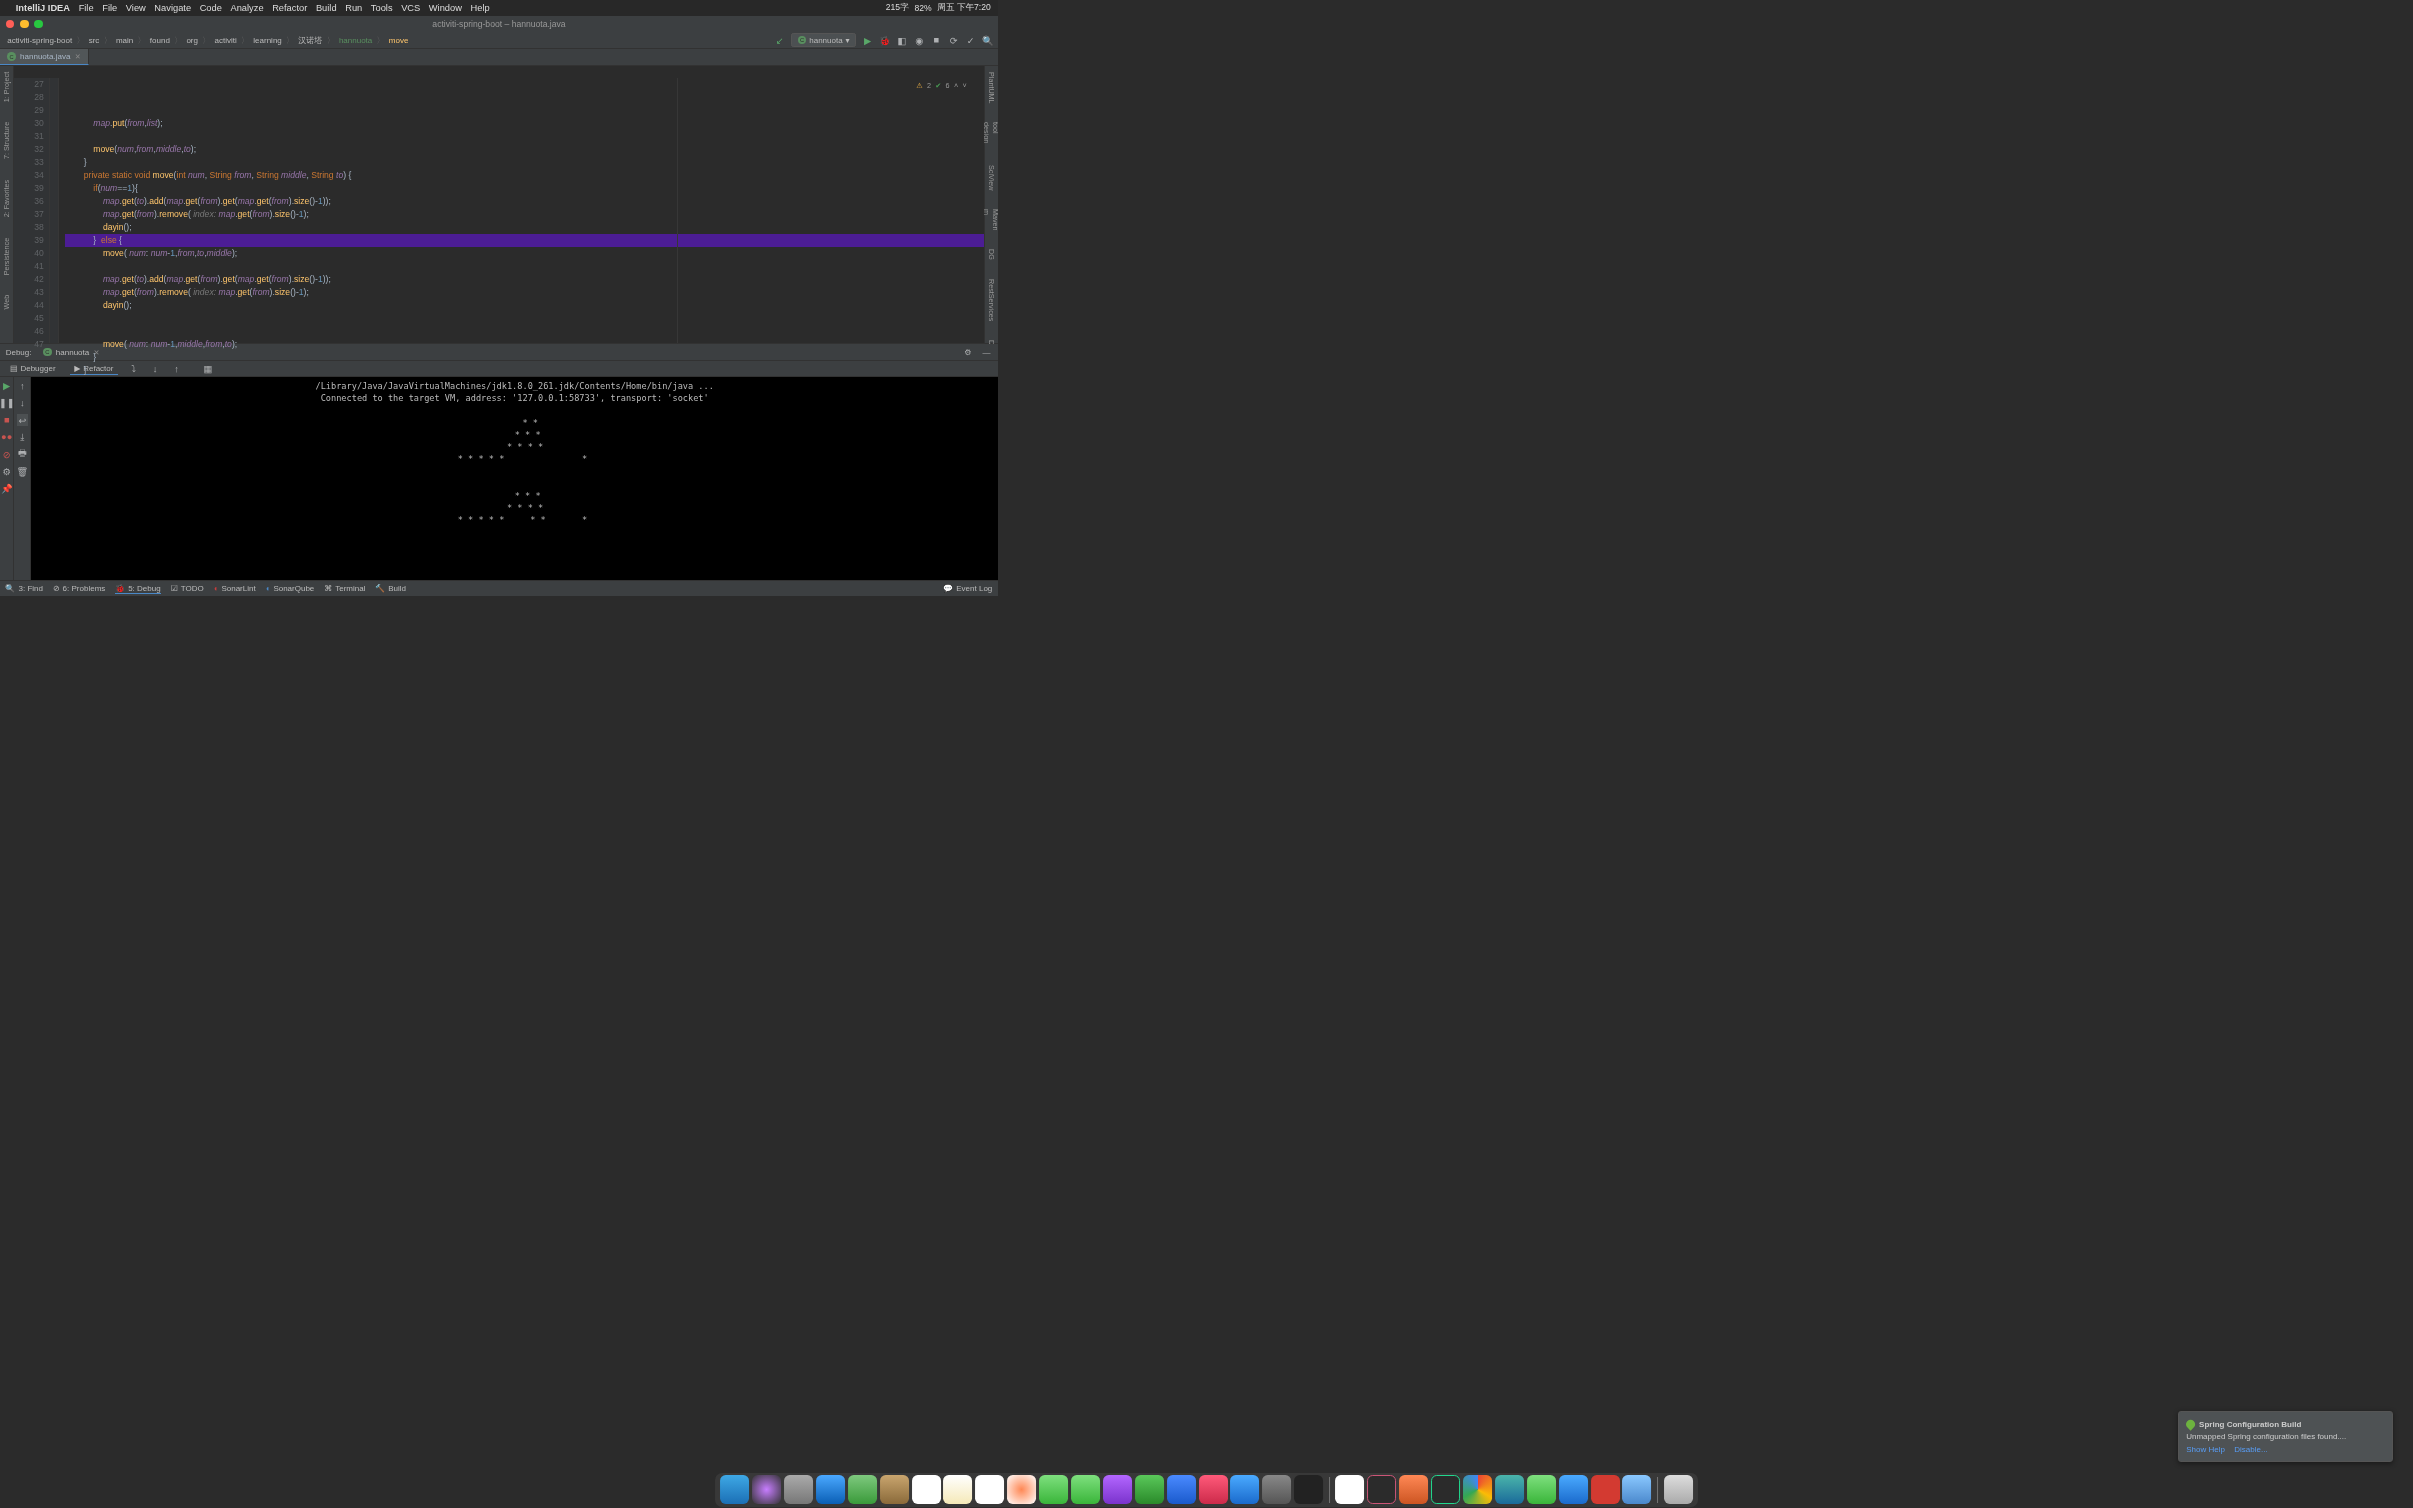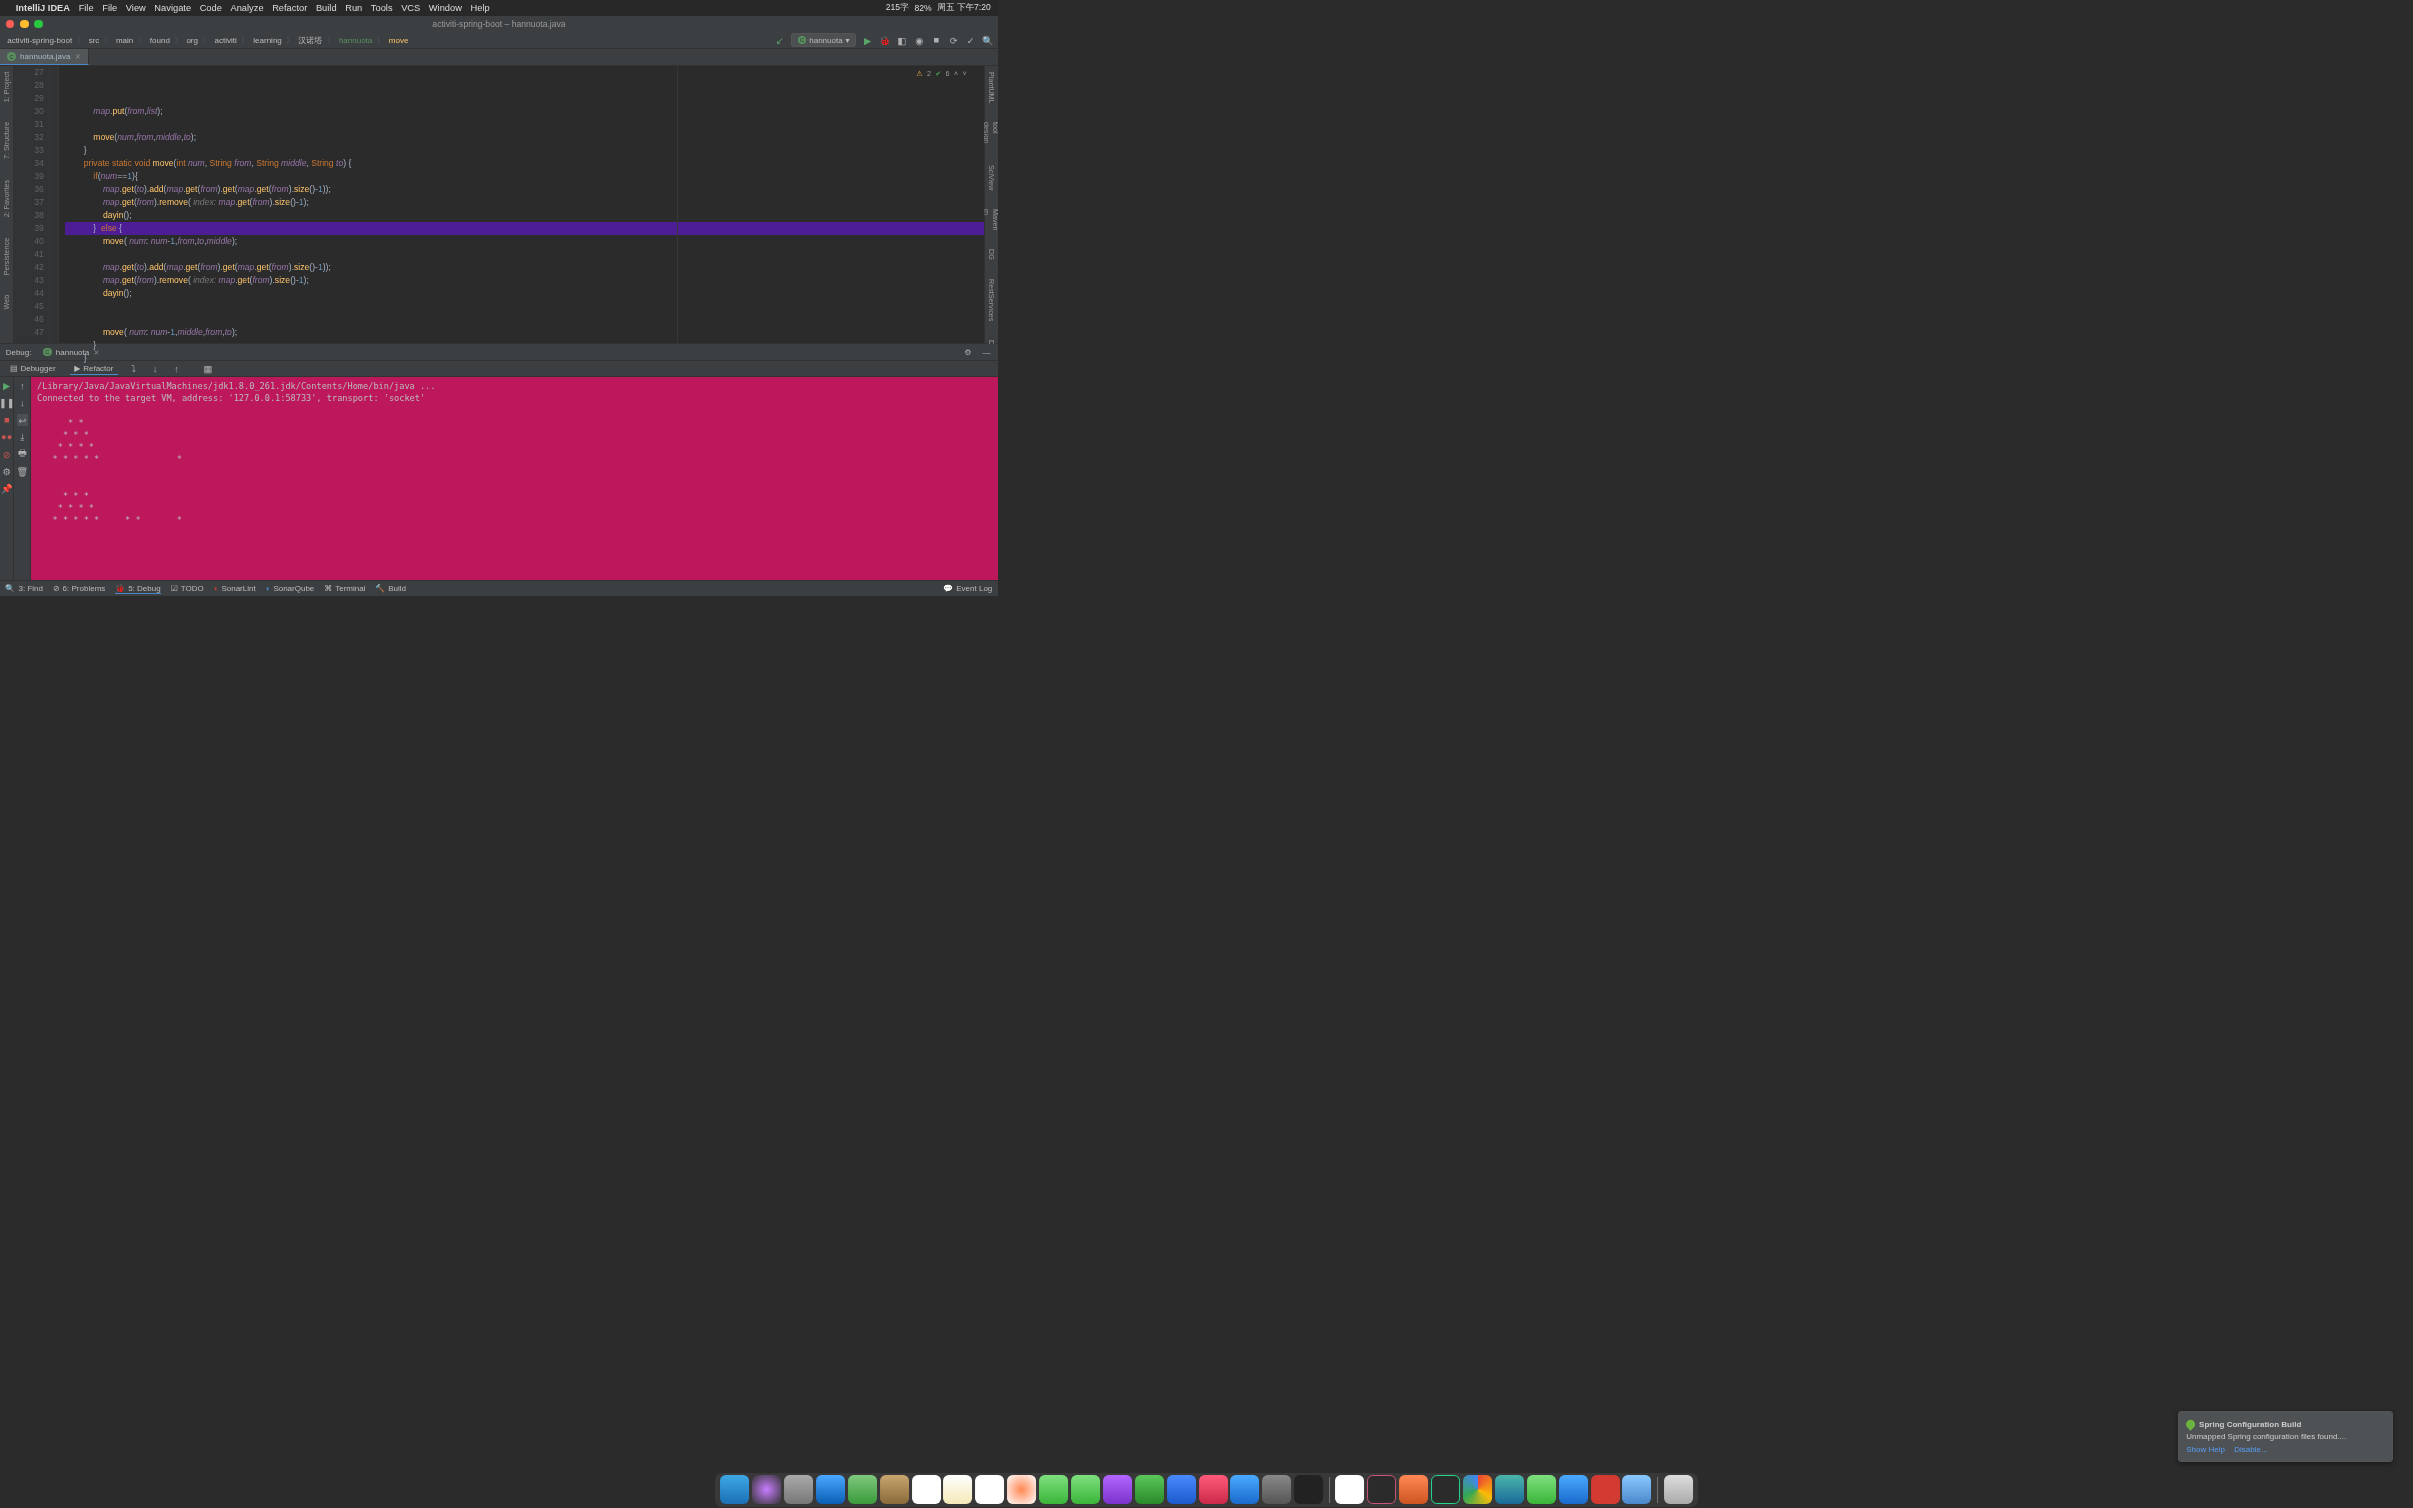--- a/index.html
+++ b/index.html
@@ -43,39 +43,39 @@
     .main-area { display: flex; height: 277px; }
     
     
     .tool-stripe-left { width: 14.4px; background: #3c3f41; border-right: 0.7px solid #323232; display: flex; flex-direction: column; align-items: center; padding-top: 2.9px; gap: 14.4px; }
     .vertical-label { writing-mode: vertical-lr; transform: rotate(180deg); font-size: 7.2px; color: #999; cursor: pointer; padding: 2.9px 0; }
     
     
     .tool-stripe-right { width: 14.4px; background: #3c3f41; border-left: 0.7px solid #323232; display: flex; flex-direction: column; align-items: center; padding-top: 2.9px; gap: 13px; }
     
     
-    .editor { flex: 1; background: #2b2b2b; font-family: 'Menlo', 'Consolas', monospace; font-size: 8.6px; display: flex; position: relative; }
+    .editor { flex: 1; background: #2b2b2b; font-family: 'Menlo', 'Consolas', monospace; font-size: 8.6px; display: flex; position: relative; margin-top: 12px; }
     .gutter { width: 36px; background: #313335; color: #606366; text-align: right; padding-right: 5.7px; line-height: 13px; border-right: 0.7px solid #373737; }
     .fold-gutter { width: 8.6px; background: #313335; border-right: 0.7px solid #373737; }
     .code { flex: 1; line-height: 13px; white-space: pre; padding-left: 5.7px; position: relative; }
     .code-line { height: 13px; }
     .line-hl { background: #4c1d95; }
     .kw { color: #cc7832; }
     .param { color: #9876aa; font-style: italic; }
     .nm { color: #6897bb; }
     .method { color: #ffc66d; }
     .hint { color: #787878; font-style: italic; }
     .margin-line { position: absolute; left: 618px; top: 0; bottom: 0; width: 0.7px; background: #373737; }
     
     .inspections { position: absolute; top: 2.9px; right: 17px; font-size: 7.2px; color: #999; display: flex; align-items: center; gap: 4.3px; }
     .insp-warn { color: #d9a343; }
     .insp-ok { color: #499c54; }
     
     
-    .debug-panel { height: 237px; background: #be185d; border-top: 0.7px solid #323232; display: flex; flex-direction: column; }
+    .debug-panel { height: 237px; background: #000000; border-top: 0.7px solid #323232; display: flex; flex-direction: column; text-align: center; }
     .debug-header { height: 17px; background: #3c3f41; display: flex; align-items: center; padding: 0 5.7px; gap: 7.2px; font-size: 8px; color: #bbb; border-bottom: 0.7px solid #323232; }
     .debug-tab { padding: 1.4px 4.3px; }
     .debug-tab.with-close { display: flex; align-items: center; gap: 4.3px; }
     .debug-header .spacer { flex: 1; }
     
     .debug-toolbar { height: 16px; background: #3c3f41; display: flex; align-items: center; padding: 0 5.7px; gap: 10px; border-bottom: 0.7px solid #323232; }
     .debug-subtab { font-size: 8px; color: #bbb; padding: 1.4px 4.3px; display: flex; align-items: center; gap: 2.9px; }
     .debug-subtab.active { border-bottom: 1.4px solid #4a88c7; }
     
     .debug-body { flex: 1; display: flex; }

